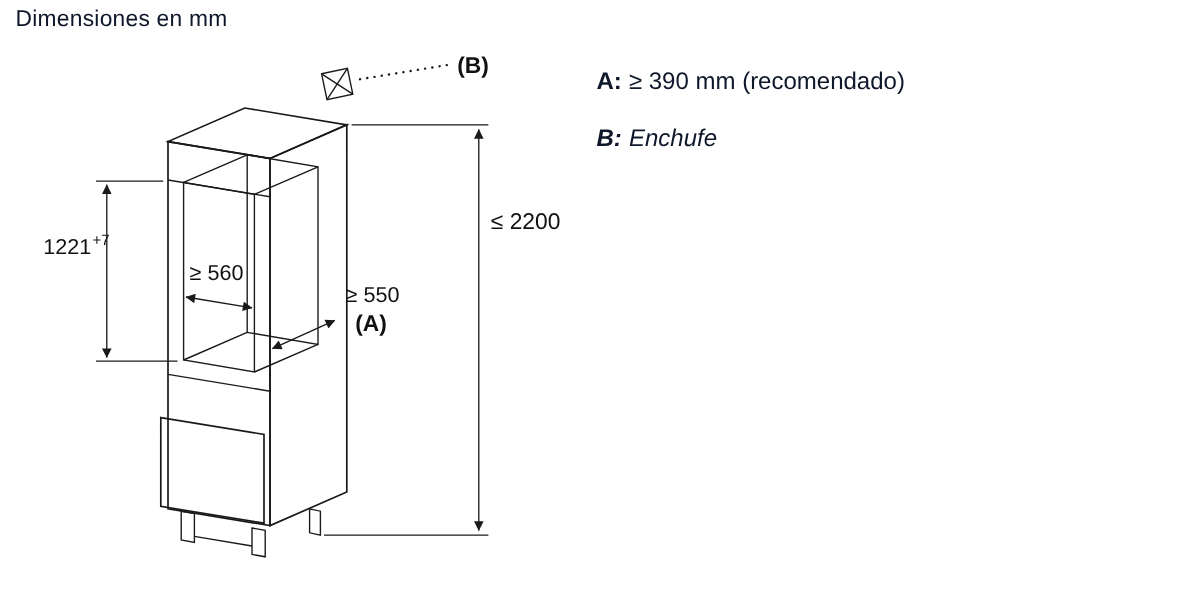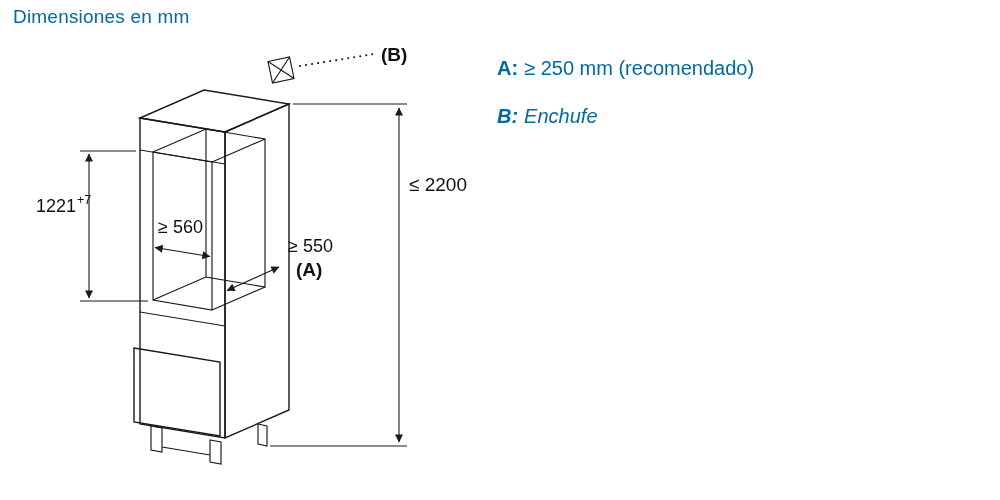--- a/index.html
+++ b/index.html
@@ -1,17 +1,17 @@
 <!DOCTYPE html>
 <html><head>
 <meta charset="utf-8">
 <style>
   html,body{margin:0;padding:0;background:#fff;}
   #stage{position:relative;width:1000px;height:500px;background:#fff;overflow:hidden;
-         font-family:"Liberation Sans", sans-serif;color:#0369a1;}
+         font-family:"Liberation Sans", sans-serif;color:#0f172a;}
   #diagram-title{position:absolute;left:13px;top:6px;font-size:19px;letter-spacing:.2px;}
   .legend{position:absolute;left:497px;top:58px;font-size:20px;line-height:1;}
   .legend-item{position:absolute;left:0;white-space:nowrap;}
   .legend-item.b2{top:48px;font-style:italic;}
   .lkey{font-weight:bold;margin-right:6px;}
   svg{position:absolute;left:0;top:0;}
   svg text{font-family:"Liberation Sans", sans-serif;fill:#111;}
   .dimtxt{font-size:18px;}
   .dimtxt-sm{font-size:12.5px;}
   .reftxt{font-size:19px;font-weight:bold;}
@@ -89,20 +89,20 @@
     <g>
       <line class="ln dim" x1="293" y1="104" x2="407" y2="104"></line>
       <line class="ln dim" x1="270" y1="446" x2="407" y2="446"></line>
       <line class="ln dim" x1="399" y1="108" x2="399" y2="442" marker-start="url(#arr)" marker-end="url(#arr)"></line>
       <text class="dimtxt" x="409" y="191" style="font-size:19px">≤ 2200</text>
     </g>
   </svg>
 
   <div class="legend">
     <div class="legend-item">
-      <span class="lkey">A:</span><span>≥ 250 mm (recomendado)</span>
+      <span class="lkey">A:</span><span>≥ 390 mm (recomendado)</span>
     </div>
     <div class="legend-item b2">
       <span class="lkey">B:</span><span>Enchufe</span>
     </div>
   </div>
 
 </div>
 
 </body></html>

